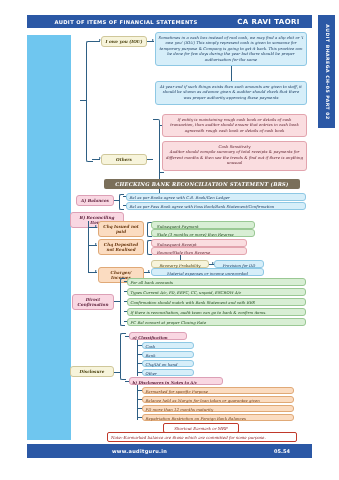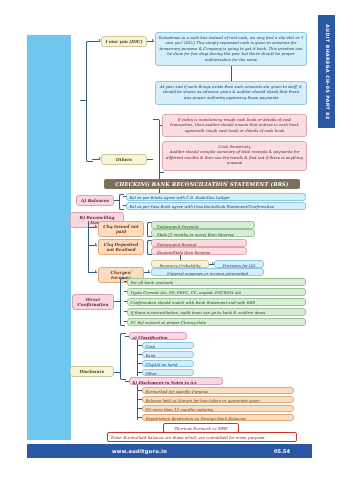--- a/index.html
+++ b/index.html
@@ -74,20 +74,24 @@
   .nte{position:absolute;box-sizing:border-box;border:.5px solid #c0392b;
        background:#fff;color:#8c1c22;border-radius:2px;
        font-family:"DejaVu Serif","Liberation Serif",serif;font-style:italic;
        font-size:4px;text-align:center;padding:1.5px 3px;}
 </style>
 </head>
 <body>
 
 <div class="page">
 
+  <div class="hdr">
+    <div class="hdr-title">AUDIT OF ITEMS OF FINANCIAL STATEMENTS</div>
+    <div class="hdr-author">CA RAVI TAORI</div>
+  </div>
 
   <div class="sidetab">
     <span>AUDIT BHAREGA CH-05 PART 02</span>
   </div>
 
   <div class="bluebar"></div>
 
   <div class="brk" style="left:86px;top:41px;width:6px;height:119px;"></div>
   <div class="ln h" style="left:80px;top:100px;width:6px;"></div>
   <div class="ln h" style="left:92px;top:41px;width:8px;"></div>

